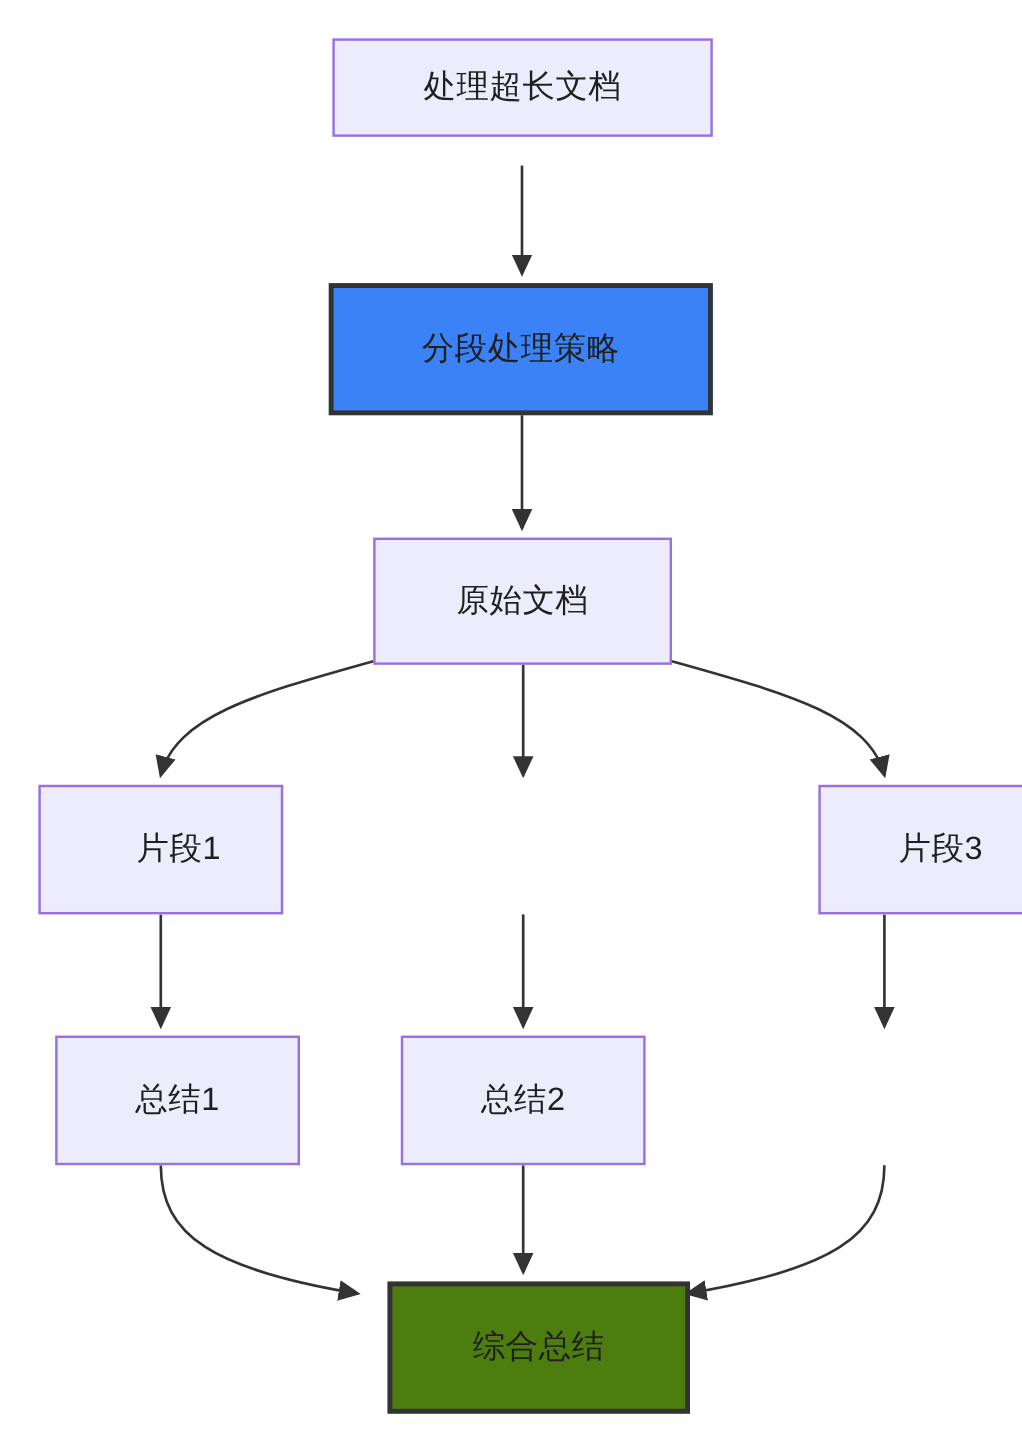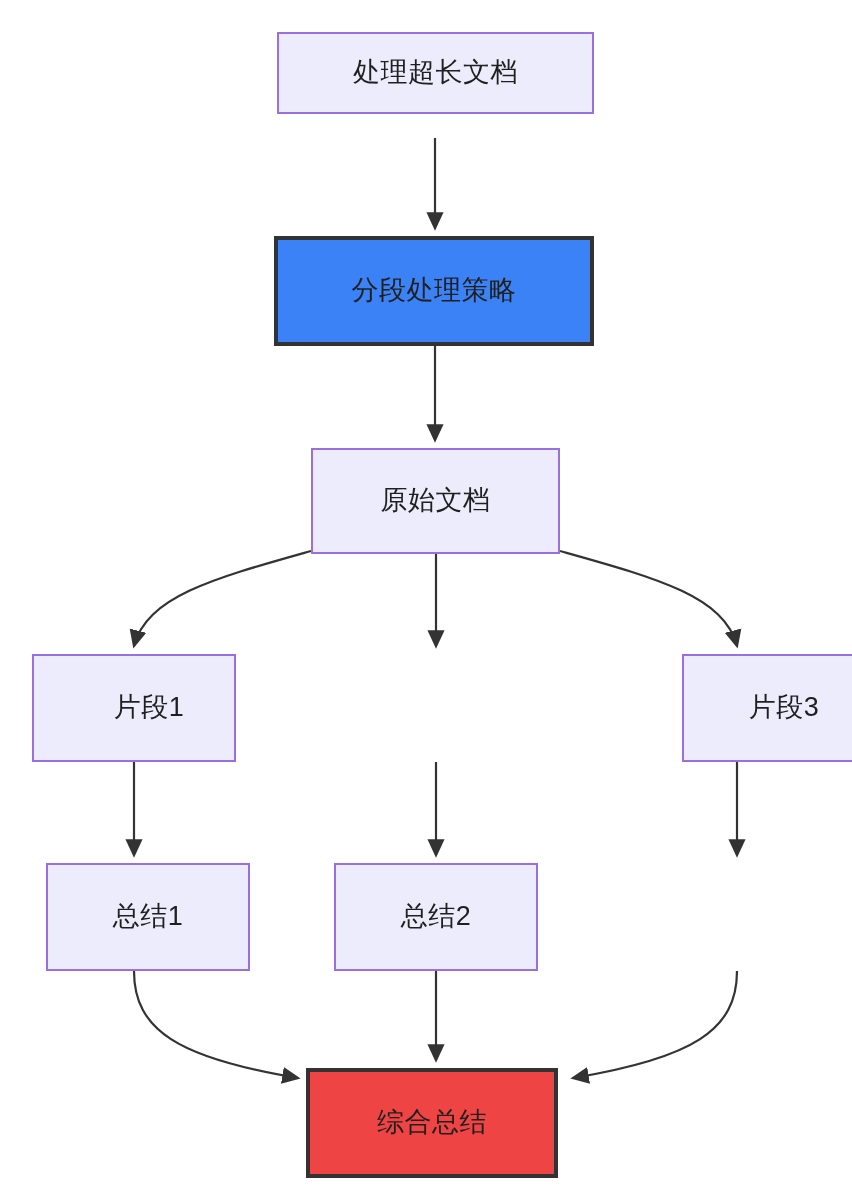--- a/index.html
+++ b/index.html
@@ -44,22 +44,23 @@
   }
   .node.normal {
     background: #ececfd;
     border: 2px solid #9a70e0;
   }
   .node.highlight {
     background: #3b82f6;
     border: 4px solid #333333;
   }
   .node.result {
-    background: #ef4444;
+    background: #4d7c0f;
     border: 4px solid #333333;
+    margin-left: 17px;
   }
 
   
   #node-doc      { left: 277px; top: 32px;   width: 317px; height: 82px; }
   #node-strategy { left: 274px; top: 236px;  width: 320px; height: 110px; }
   #node-source   { left: 311px; top: 448px;  width: 249px; height: 106px; }
   #node-frag1    { left: 32px;  top: 654px;  width: 204px; height: 108px; padding-left: 30px; }
   #node-frag2    { left: 334px; top: 654px;  width: 204px; height: 108px; }
   #node-frag3    { left: 635px; top: 654px;  width: 204px; height: 108px; margin-left: 47px; }
   #node-sum1     { left: 32px;  top: 863px;  width: 204px; height: 108px; margin-left: 14px; }

